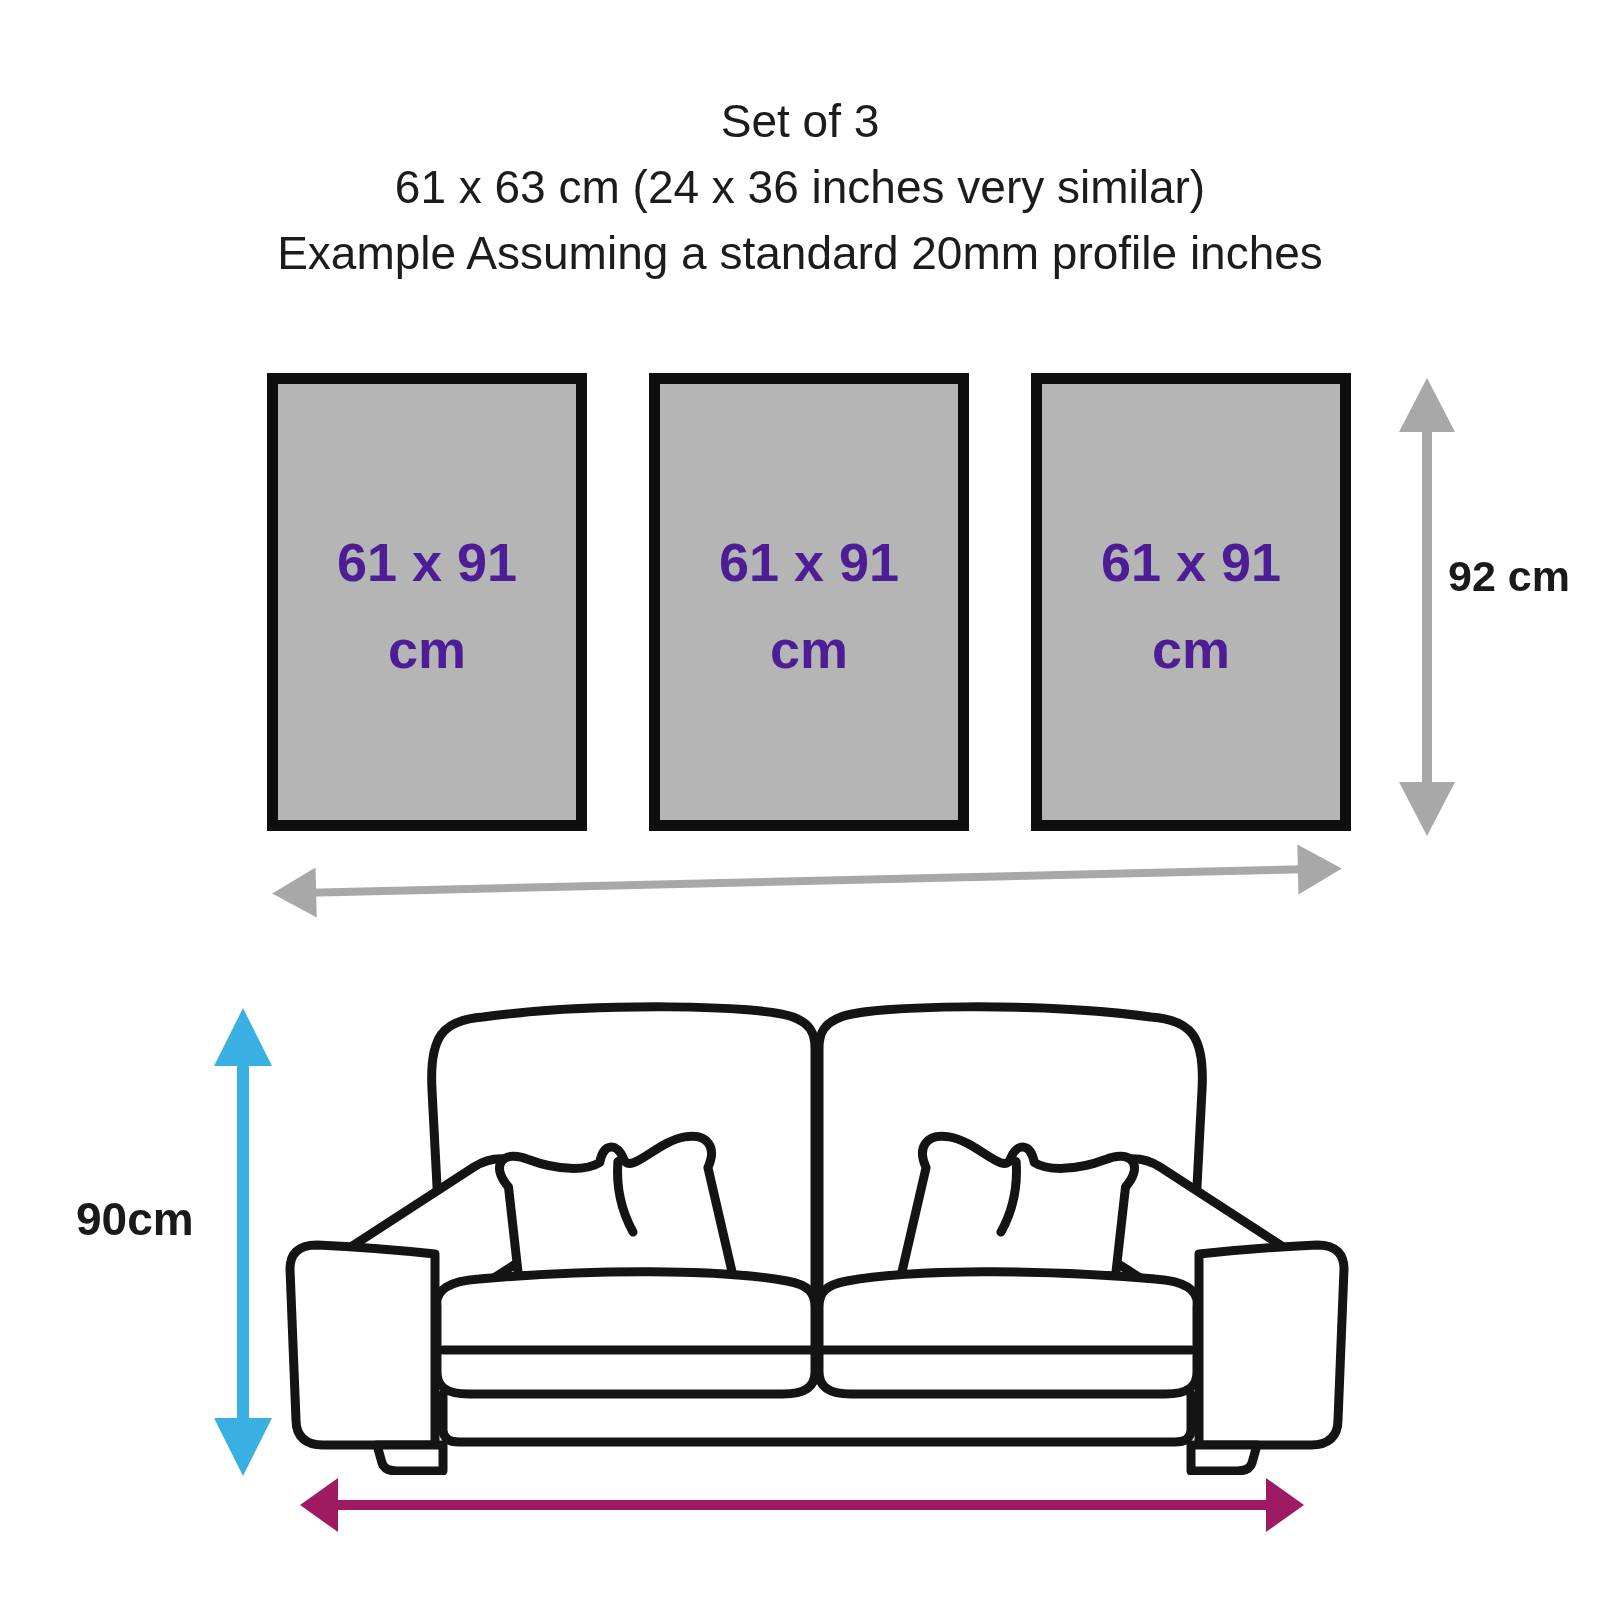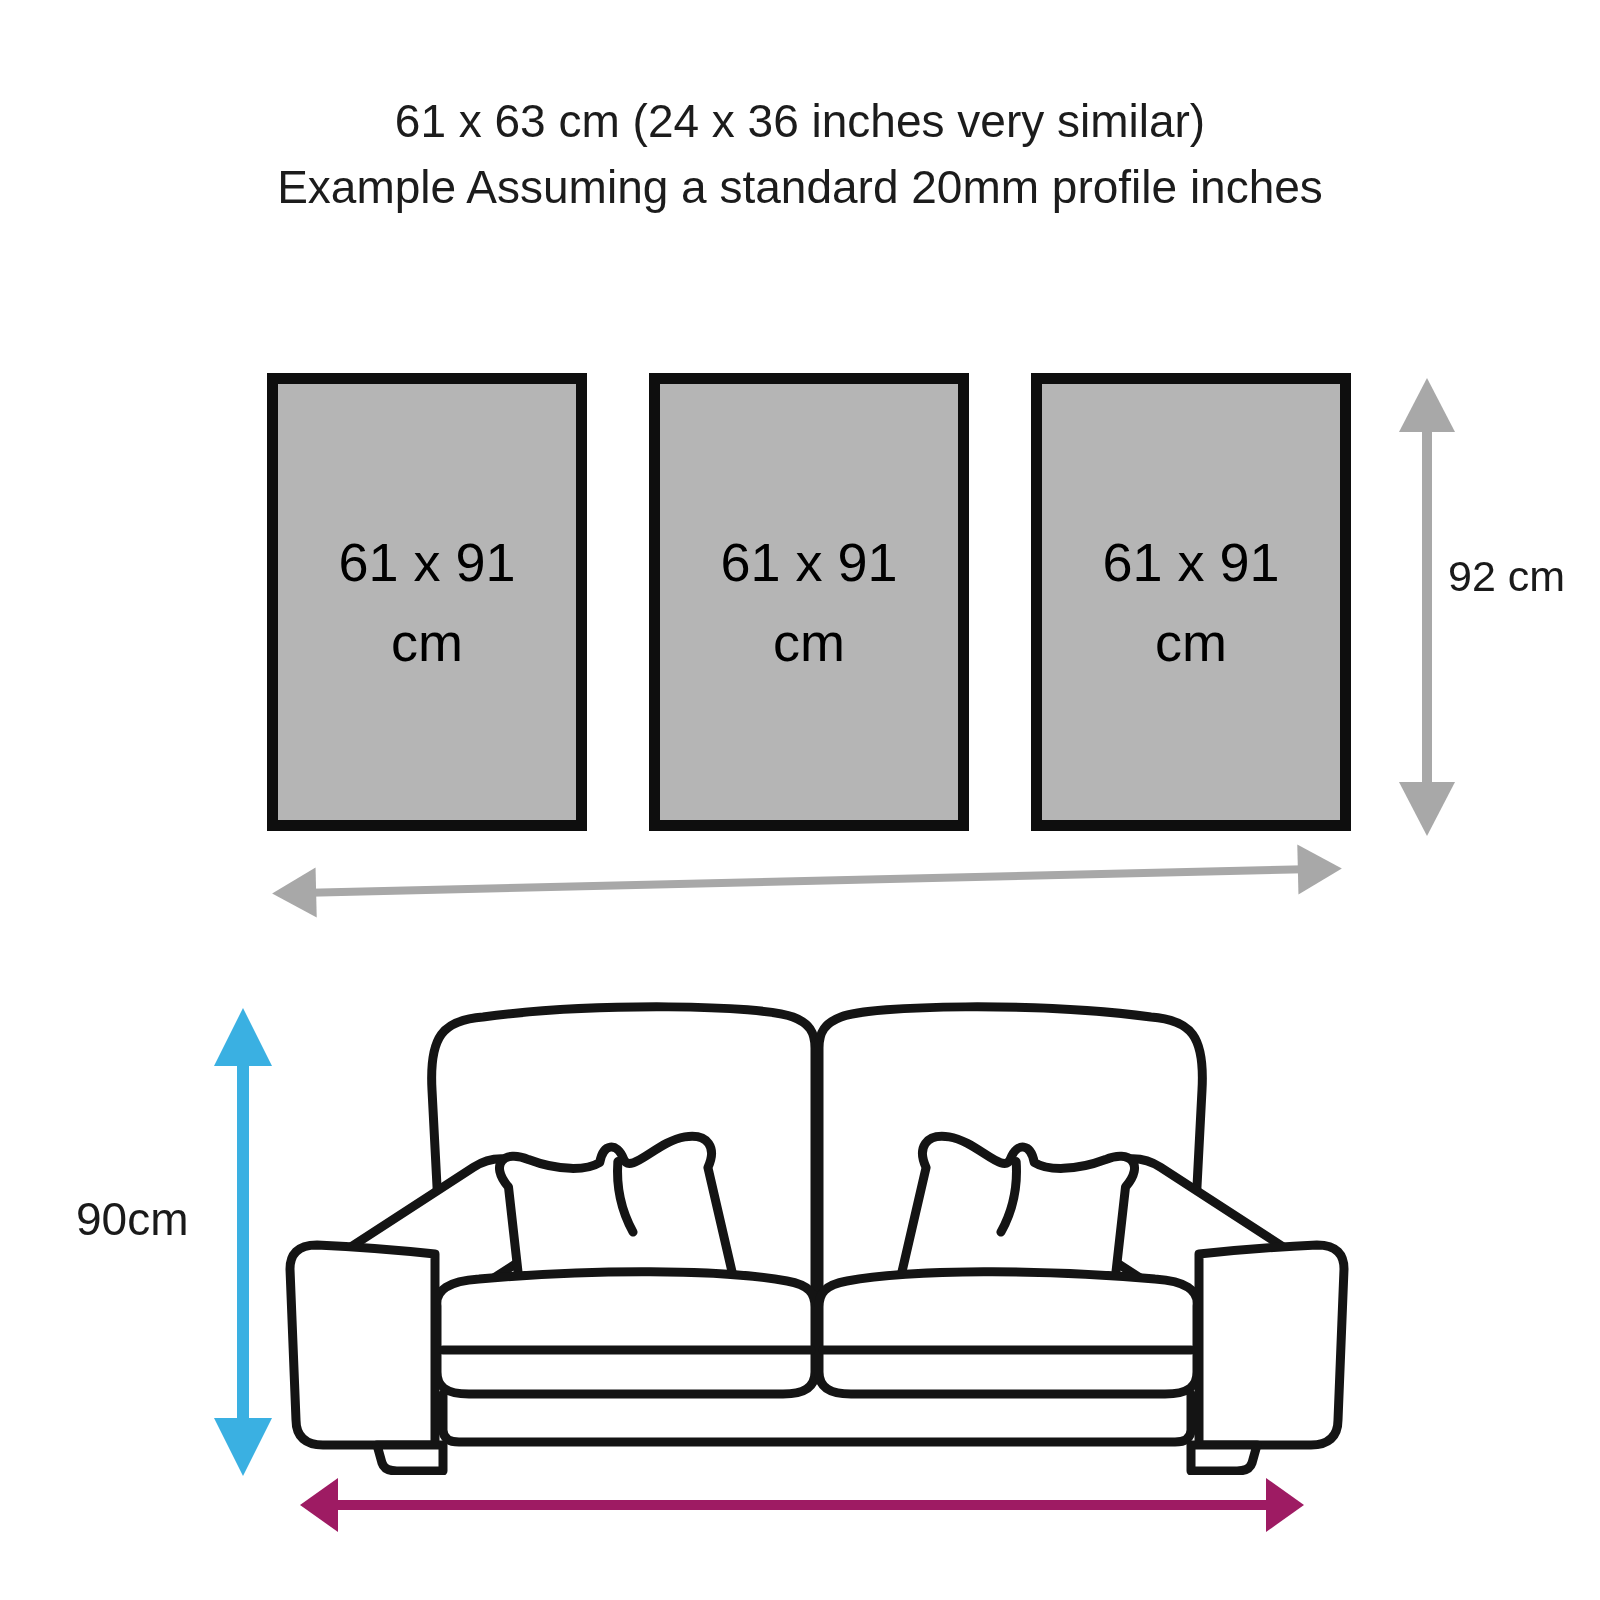--- a/index.html
+++ b/index.html
@@ -22,43 +22,45 @@
     position:absolute;top:373px;width:320px;height:458px;
     box-sizing:border-box;
     background:#b5b5b5;border:11px solid #0e0e0e;
     display:flex;flex-direction:column;align-items:center;justify-content:center;
     gap:26px;
   }
   .frame--1{left:267px;}
   .frame--2{left:649px;}
   .frame--3{left:1031px;}
   .frame .size-text{
-    color:#000000;font-size:54px;font-weight:400;line-height:54px;
+    color:#4c1d95;font-size:54px;font-weight:700;line-height:54px;
     text-align:center;
+    margin-top:7px;
   }
   
   .arrow{position:absolute;}
   .arrow svg{display:block;overflow:visible;}
   
   .dim-label{
-    position:absolute;color:#1a1a1a;font-weight:400;white-space:nowrap;
+    position:absolute;color:#1a1a1a;font-weight:700;white-space:nowrap;
   }
   .label-92{left:1448px;top:552px;font-size:43px;}
   .label-210{left:267px;top:901px;width:1084px;text-align:center;font-size:45px;}
   .label-90{left:76px;top:1192px;font-size:46px;}
   .label-200{left:296px;top:1526px;width:1012px;text-align:center;font-size:45px;}
   
   .sofa{position:absolute;left:285px;top:990px;width:1065px;height:485px;}
 </style>
 </head>
 <body>
 
 <div class="canvas">
 
   <div class="title-block">
+    <div>Set of 3</div>
     <div>61 x 63 cm  (24 x 36 inches very similar)</div>
     <div>Example Assuming a standard 20mm profile inches</div>
   </div>
 
   <div class="frame frame--1">
     <div class="size-text">61 x 91</div>
     <div class="size-text">cm</div>
   </div>
   <div class="frame frame--2">
     <div class="size-text">61 x 91</div>

